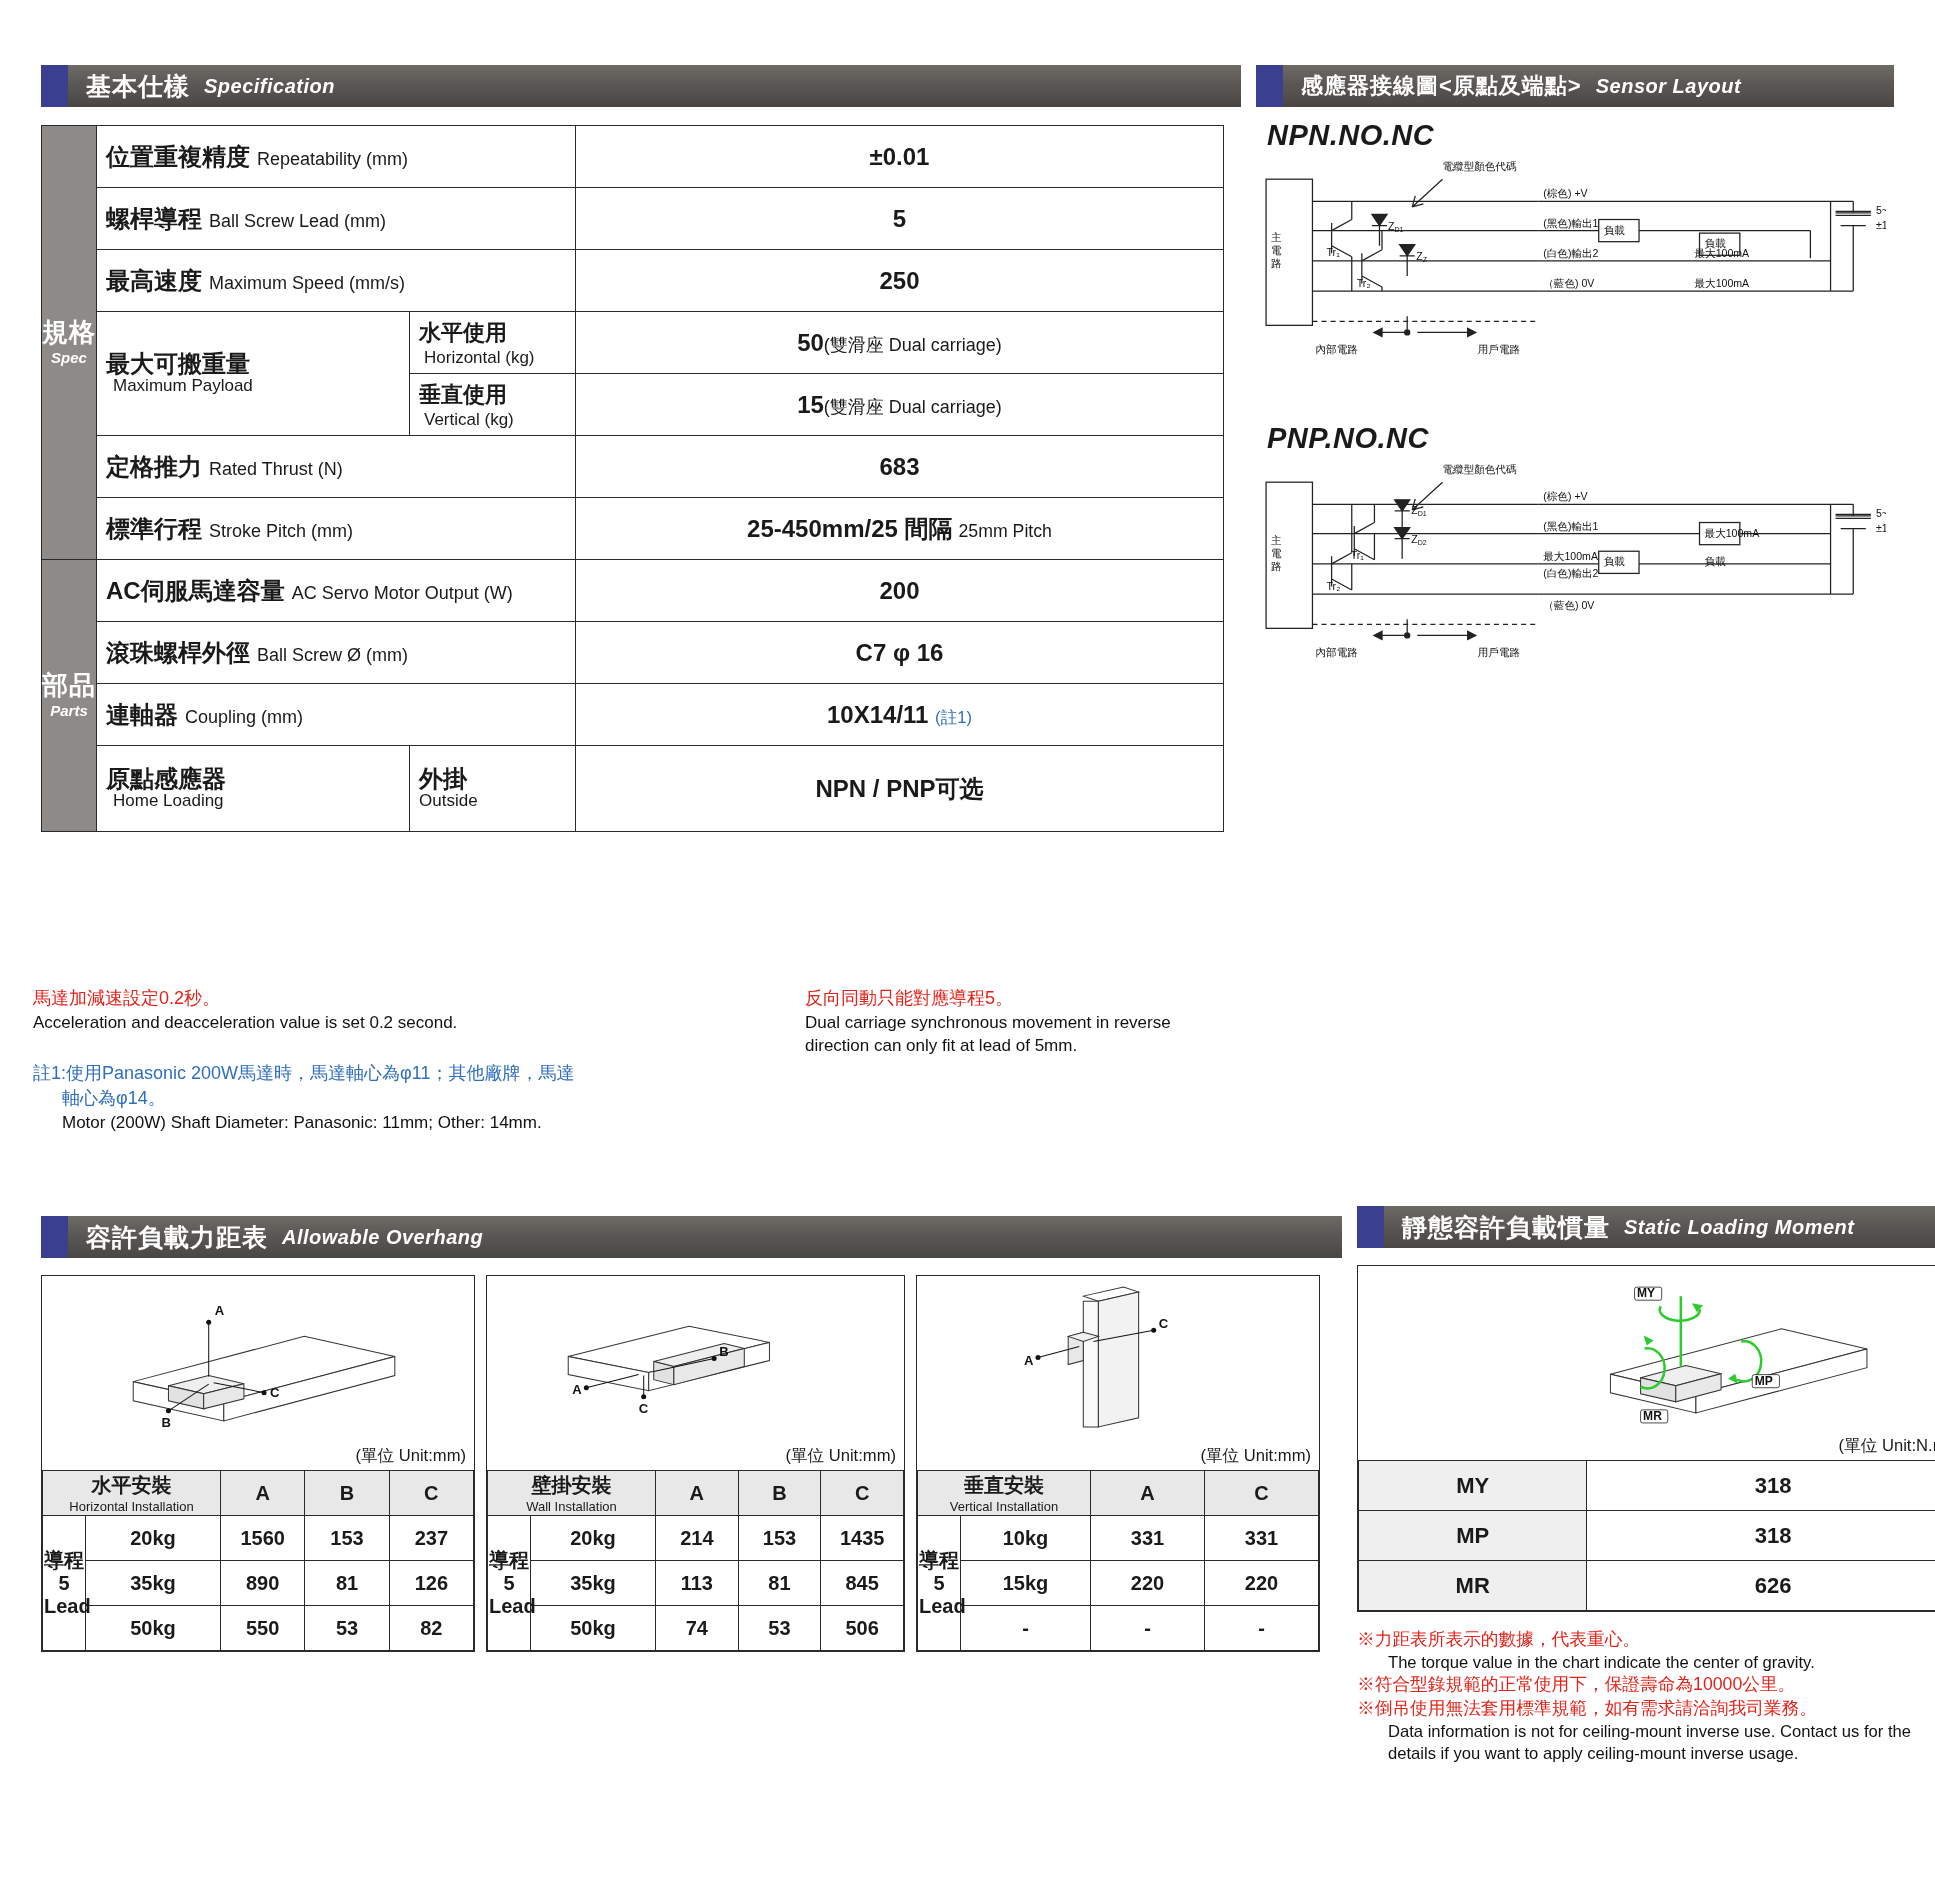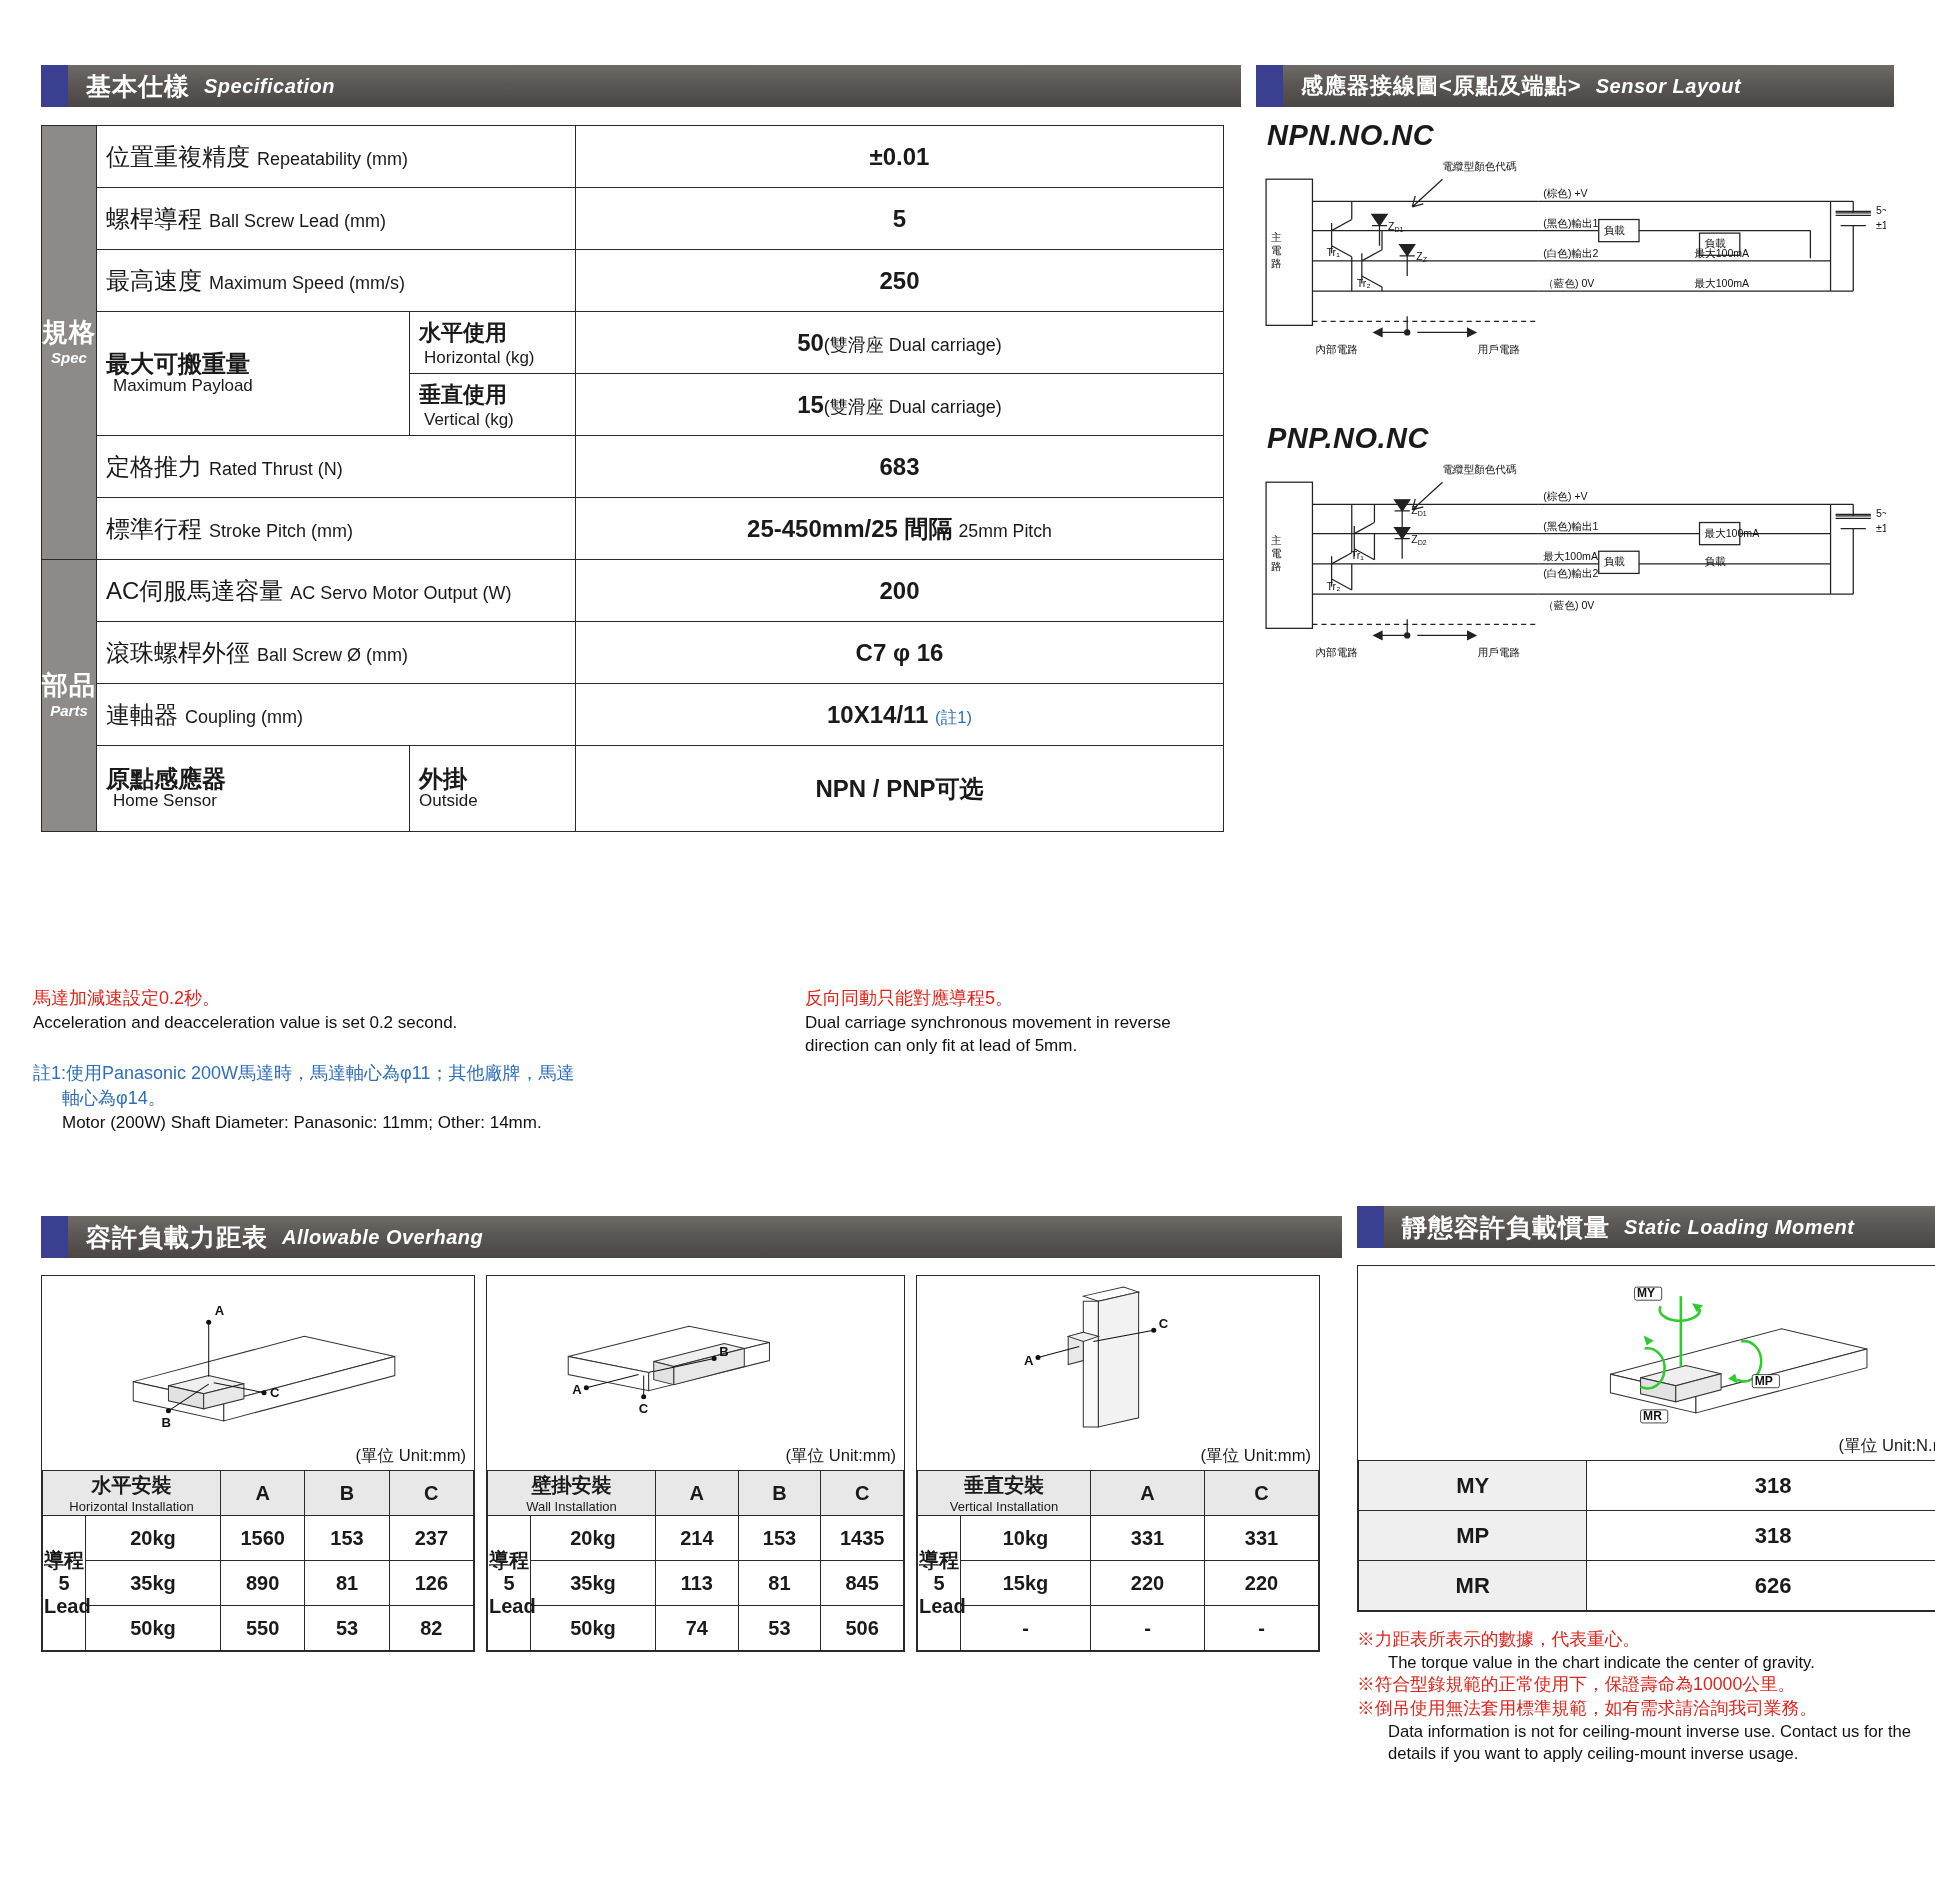--- a/index.html
+++ b/index.html
@@ -29,21 +29,21 @@
   #spec-block { position:absolute; left:41px; top:65px; width:1200px; }
   #spec-table { margin-top:18px; border-collapse:collapse; width:1183px; table-layout:fixed; }
   #spec-table td { border:1px solid #2a2a2a; padding:0 9px; height:62px; vertical-align:middle; }
   .sidecell {
     width:55px; background:#8d8a87; color:#fff; text-align:center;
     font-weight:bold; line-height:1.05; padding:0 !important;
   }
   .sidecell .cn { font-size:26px; letter-spacing:1px; display:block; }
   .sidecell .en { font-size:15px; display:block; margin-top:4px; font-style:italic; }
   .lbl { width:0; }
-  .lbl .cn { font-size:24px; font-weight:normal; }
+  .lbl .cn { font-size:24px; font-weight:bold; }
   .lbl .en { font-size:18px; margin-left:7px; }
   .val { text-align:center; font-size:24px; font-weight:bold; }
   .val .sub { font-size:18px; font-weight:normal; }
   .val .note { font-size:16.6px; color:#2f6fbd; font-weight:normal; }
   .val .pitch { font-size:17.7px; font-weight:normal; margin-left:6px;}
   .subcell .cn { font-size:22px; font-weight:bold; }
   .subcell .en { font-size:17px; margin-left:5px; }
   .two-line .cn { font-size:24px; font-weight:bold; display:block; line-height:1.1;}
   .two-line .en { font-size:17px; display:block; line-height:1.1; }
 
@@ -185,21 +185,21 @@
           <td class="lbl" colspan="2">
             <span class="cn">連軸器</span><span class="en">Coupling (mm)</span>
           </td>
           <td class="val">
             <span>10X14/11</span> <span class="note">(註1)</span>
           </td>
         </tr>
         <tr>
           <td class="lbl two-line" style="height:86px">
             <span class="cn">原點感應器</span>
-            <span class="en">Home Sensor</span>
+            <span class="en">Home Loading</span>
           </td>
           <td class="two-line">
             <span class="cn">外掛</span>
             <span class="en">Outside</span>
           </td>
           <td class="val">NPN / PNP可选</td>
         </tr>
       </tbody>
     </table>
   </div>

